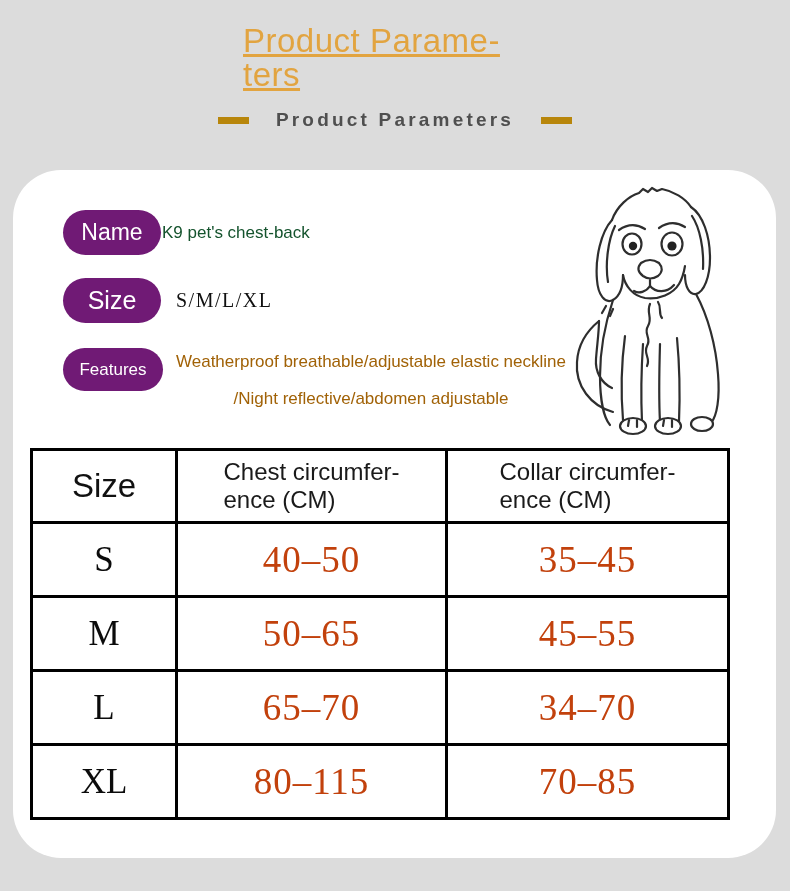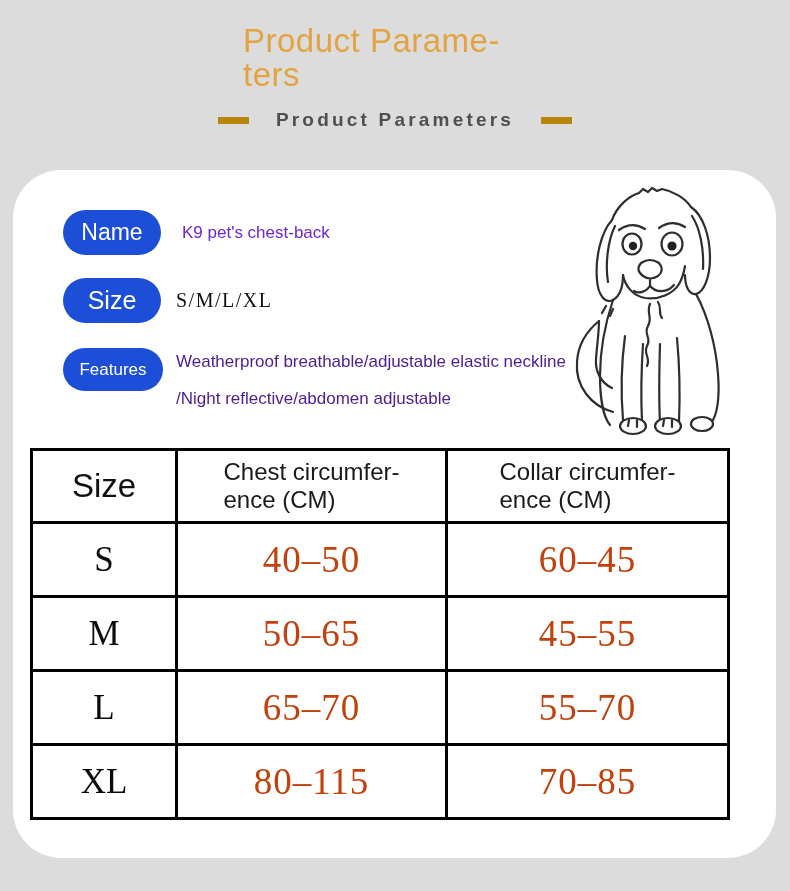--- a/index.html
+++ b/index.html
@@ -9,59 +9,59 @@
     width: 790px; height: 891px;
     background: #dcdcdc;
     overflow: hidden;
   }
   .preline { white-space: pre-line; }
 
   
   .hero-title {
     position: absolute; left: 243px; top: 24px; width: 300px;
     font-size: 33px; line-height: 34px; font-weight: 400;
-    color: #e2a440; letter-spacing: 0.5px;
+    color: #e2a440; letter-spacing: 0.5px; text-decoration: underline;
   }
   .sub-row {
     position: absolute; top: 109px; left: 0; width: 100%;
     display: flex; justify-content: center; align-items: center; gap: 27px;
   }
   .dash { width: 31px; height: 7px; background: #b8860b; }
   .sub-text {
     font-size: 19px; font-weight: bold; color: #4f4f4f; letter-spacing: 3.2px;
   }
 
   
   .card {
     position: absolute; left: 13px; top: 170px;
     width: 763px; height: 688px;
     background: #ffffff; border-radius: 48px;
   }
 
   .field { position: absolute; left: 50px; display: flex; align-items: center; }
   .pill {
-    background: #1d4ed8; color: #fff;
+    background: #701a75; color: #fff;
     border-radius: 23px;
     display: flex; align-items: center; justify-content: center;
     flex: 0 0 auto;
   }
   .field-name  { top: 40px; }
   .field-size  { top: 108px; }
   .field-feat  { top: 176px; align-items: flex-start; }
   .pill-name { width: 98px; height: 45px; font-size: 23px; }
   .pill-size { width: 98px; height: 45px; font-size: 25px; }
   .pill-feat { width: 100px; height: 43px; font-size: 17px; margin-top: 2px; }
-  .name-value { margin-left: 21px; font-size: 17px; color: #6d28d9; }
+  .name-value { margin-left: 1px; font-size: 17px; color: #14532d; }
   .size-value {
     margin-left: 15px; font-family: "Liberation Serif", serif;
     font-size: 20px; color: #101010; letter-spacing: 1.5px;
   }
-  .feat-values { margin-left: 13px; color: #4c1d95; font-size: 17px; }
+  .feat-values { margin-left: 13px; color: #a16207; font-size: 17px; }
   .feat-line1 { margin-top: 6px; }
-  .feat-line2 { margin-top: 17px; }
+  .feat-line2 { margin-top: 17px; text-align: center; }
 
   .puppy {
     position: absolute; top: 4px; right: 6px;
     width: 215px; height: 265px;
   }
 
   
   .size-table {
     position: absolute; left: 17px; top: 278px;
     border-collapse: collapse;
@@ -187,31 +187,31 @@
           <tr class="hdr-row">
         <th class="th-size">Size</th>
         <th class="th-col"><span class="preline">Chest circumfer-
 ence (CM)</span></th>
         <th class="th-col"><span class="preline">Collar circumfer-
 ence (CM)</span></th>
       </tr>
       <tr class="data-row">
         <td class="td-size">S</td>
         <td class="td-range">40–50</td>
-        <td class="td-range">60–45</td>
+        <td class="td-range">35–45</td>
       </tr>
       <tr class="data-row">
         <td class="td-size">M</td>
         <td class="td-range">50–65</td>
         <td class="td-range">45–55</td>
       </tr>
       <tr class="data-row">
         <td class="td-size">L</td>
         <td class="td-range">65–70</td>
-        <td class="td-range">55–70</td>
+        <td class="td-range">34–70</td>
       </tr>
       <tr class="data-row">
         <td class="td-size">XL</td>
         <td class="td-range">80–115</td>
         <td class="td-range">70–85</td>
       </tr>
     </tbody>
       </table>
 
   </section>

